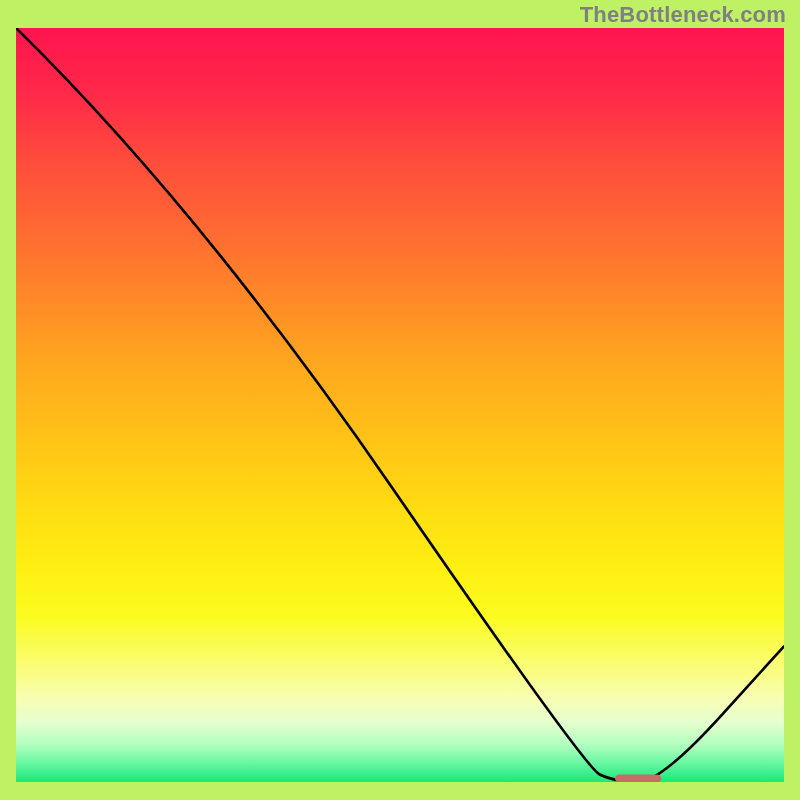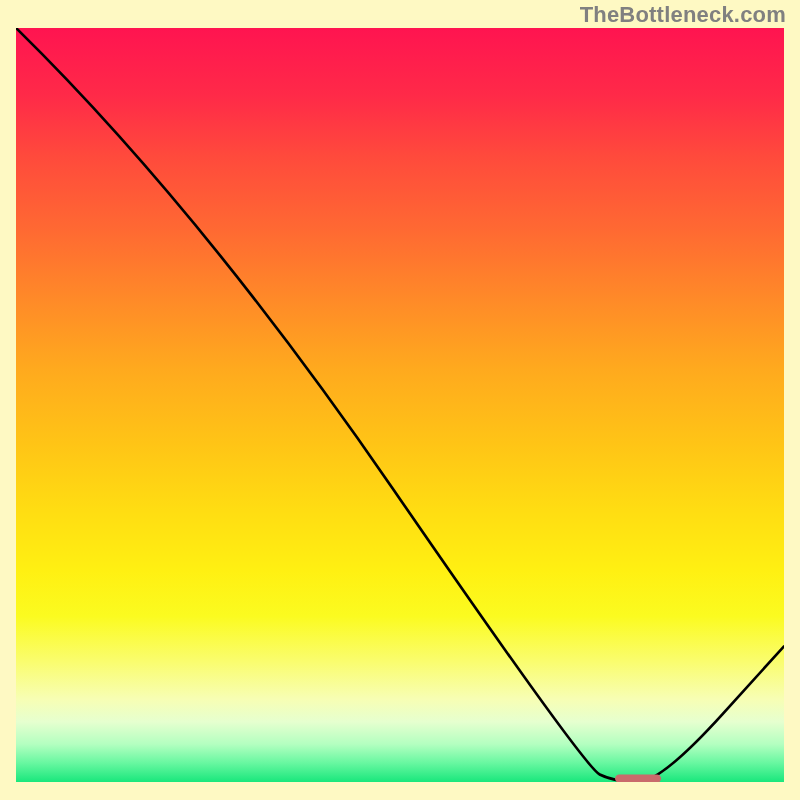--- a/index.html
+++ b/index.html
@@ -8,21 +8,21 @@
     width: 800px;
     height: 800px;
     overflow: hidden;
     background: #000;
     font-family: Arial, Helvetica, sans-serif;
   }
   .frame {
     position: relative;
     width: 800px;
     height: 800px;
-    background: #fef9c3;
+    background: #bef264;
   }
   .plot-area {
     position: absolute;
     left: 16px;
     top: 28px;
     width: 768px;
     height: 754px;
     background: linear-gradient(to bottom,
       #ff1450 0%,
       #ff2a48 9%,

